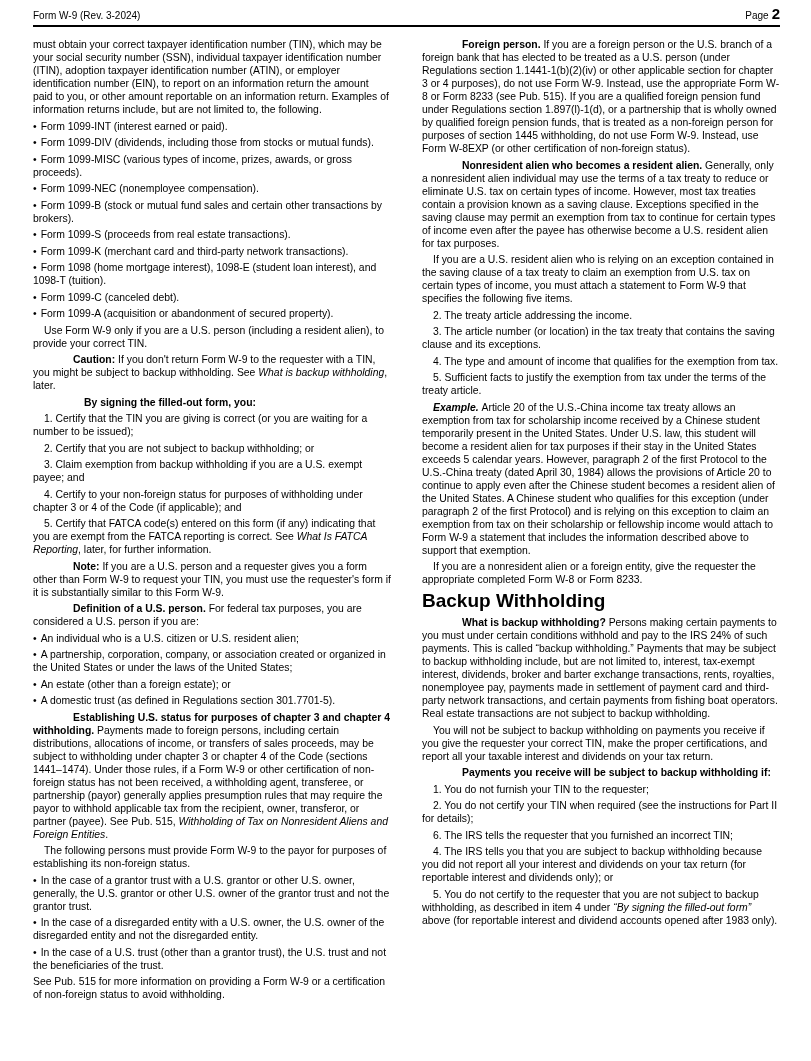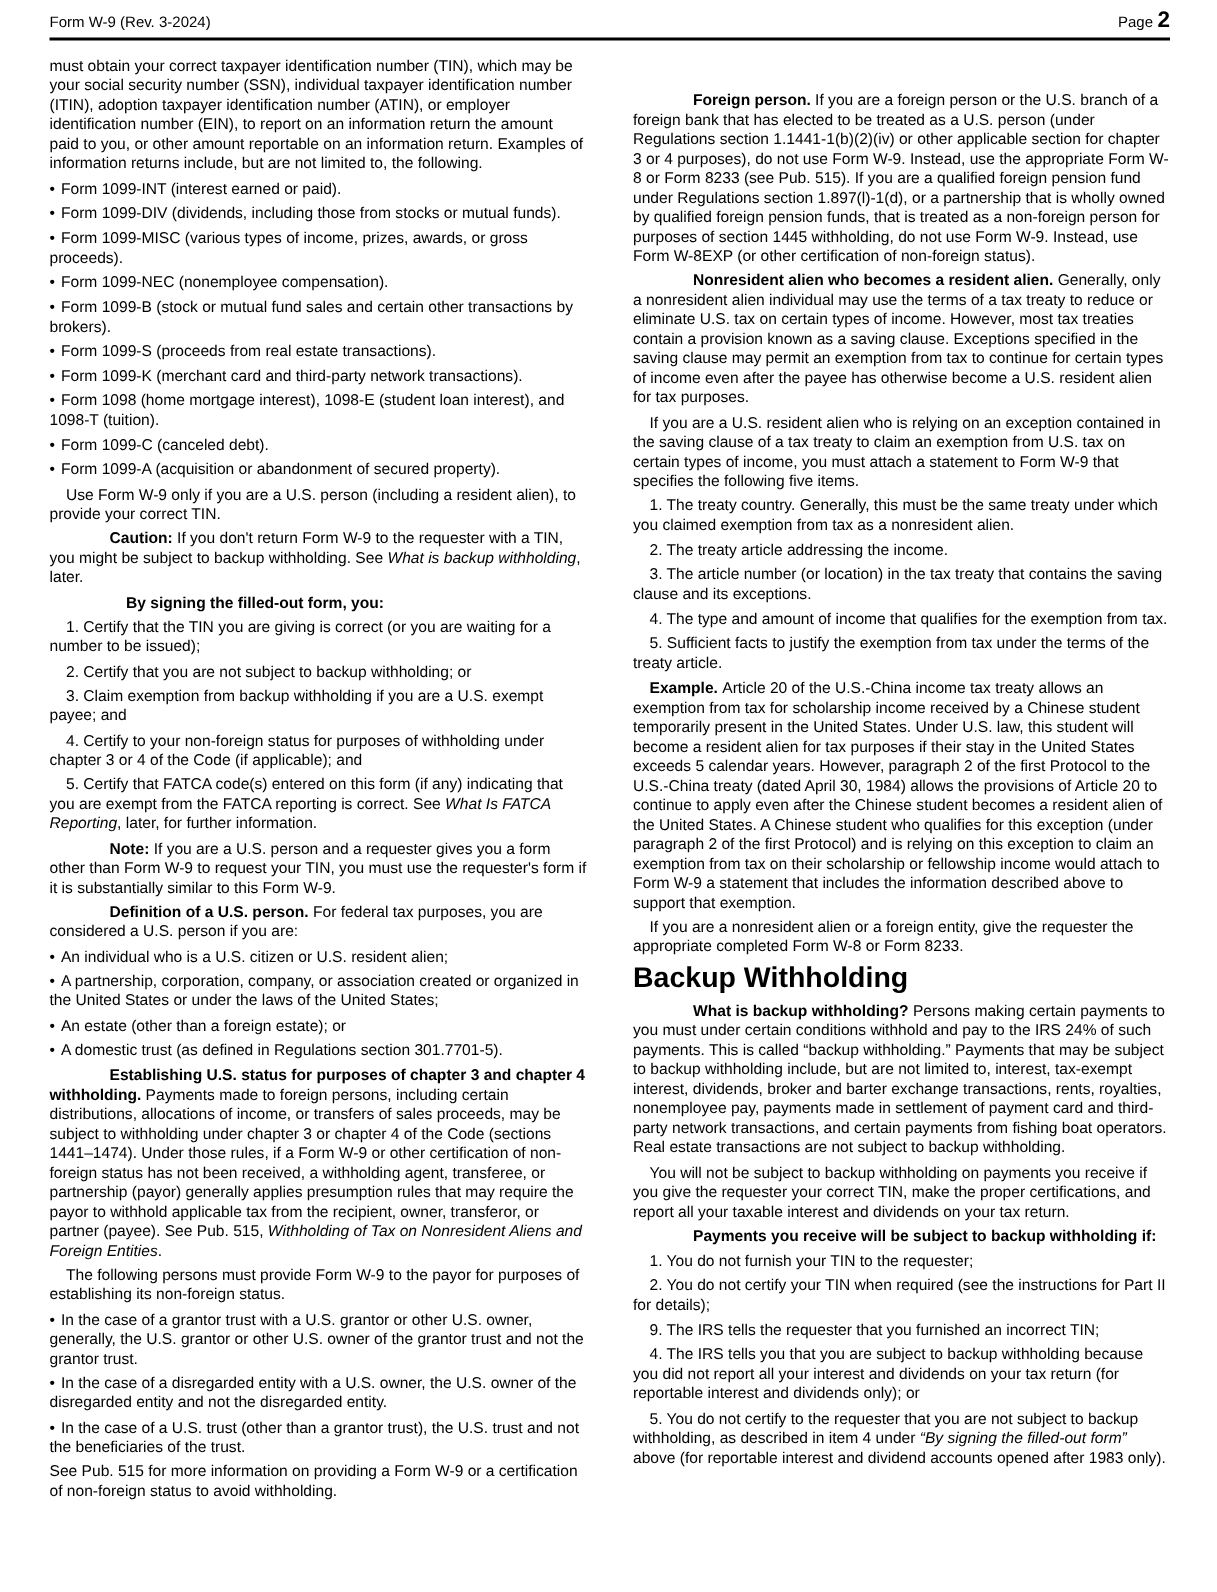--- a/index.html
+++ b/index.html
@@ -26,34 +26,34 @@
   .page-num .num {
     font-weight: bold;
     font-size: 15px;
     margin-left: 3px;
   }
   .rule {
     border-bottom: 2px solid #000;
     margin-top: 3px;
     margin-bottom: 11px;
   }
-  .columns { display: flex; gap: 31px; align-items: center; }
+  .columns { display: flex; gap: 31px; }
   .col { flex: 1; min-width: 0; }
   .blk { margin-bottom: 3.5px; }
   .pi { text-indent: 11px; }
   .bullet::before { content: "•"; margin-right: 4px; }
   .h1 {
     font-size: 19px;
     line-height: 20px;
     font-weight: bold;
     margin: 5px 0 5px 0;
   }
   .s-b { font-weight: bold; padding-left: 40px; }
   .s-i { font-style: italic; }
-  .s-bi { font-weight: bold; }
+  .s-bi { font-weight: bold; font-style: italic; }
 </style>
 </head>
 <body>
 
 <div class="page">
   <div class="header">
     <span class="form-id">Form W-9 (Rev. 3-2024)</span>
     <span class="page-num">
       <span>Page</span><span class="num">2</span>
     </span>
@@ -90,31 +90,30 @@
         <div class="blk pi"><span>The following persons must provide Form W-9 to the payor for purposes of establishing its non-foreign status.</span></div>
         <div class="blk bullet"><span>In the case of a grantor trust with a U.S. grantor or other U.S. owner, generally, the U.S. grantor or other U.S. owner of the grantor trust and not the grantor trust.</span></div>
         <div class="blk bullet"><span>In the case of a disregarded entity with a U.S. owner, the U.S. owner of the disregarded entity and not the disregarded entity.</span></div>
         <div class="blk bullet"><span>In the case of a U.S. trust (other than a grantor trust), the U.S. trust and not the beneficiaries of the trust.</span></div>
         <div class="blk p"><span>See Pub. 515 for more information on providing a Form W-9 or a certification of non-foreign status to avoid withholding.</span></div>
       </div>
     <div class="col">
         <div class="blk p"><span class="s-b">Foreign person. </span><span>If you are a foreign person or the U.S. branch of a foreign bank that has elected to be treated as a U.S. person (under Regulations section 1.1441-1(b)(2)(iv) or other applicable section for chapter 3 or 4 purposes), do not use Form W-9. Instead, use the appropriate Form W-8 or Form 8233 (see Pub. 515). If you are a qualified foreign pension fund under Regulations section 1.897(l)-1(d), or a partnership that is wholly owned by qualified foreign pension funds, that is treated as a non-foreign person for purposes of section 1445 withholding, do not use Form W-9. Instead, use Form W-8EXP (or other certification of non-foreign status).</span></div>
         <div class="blk p"><span class="s-b">Nonresident alien who becomes a resident alien. </span><span>Generally, only a nonresident alien individual may use the terms of a tax treaty to reduce or eliminate U.S. tax on certain types of income. However, most tax treaties contain a provision known as a saving clause. Exceptions specified in the saving clause may permit an exemption from tax to continue for certain types of income even after the payee has otherwise become a U.S. resident alien for tax purposes.</span></div>
         <div class="blk pi"><span>If you are a U.S. resident alien who is relying on an exception contained in the saving clause of a tax treaty to claim an exemption from U.S. tax on certain types of income, you must attach a statement to Form W-9 that specifies the following five items.</span></div>
-        <div class="blk pi"><span>1. The treaty country. Generally, this must be the same treaty under which you claimed exemption from tax as a nonresident alien.</span></div>
         <div class="blk pi"><span>2. The treaty article addressing the income.</span></div>
         <div class="blk pi"><span>3. The article number (or location) in the tax treaty that contains the saving clause and its exceptions.</span></div>
         <div class="blk pi"><span>4. The type and amount of income that qualifies for the exemption from tax.</span></div>
         <div class="blk pi"><span>5. Sufficient facts to justify the exemption from tax under the terms of the treaty article.</span></div>
         <div class="blk pi"><span class="s-bi">Example. </span><span>Article 20 of the U.S.-China income tax treaty allows an exemption from tax for scholarship income received by a Chinese student temporarily present in the United States. Under U.S. law, this student will become a resident alien for tax purposes if their stay in the United States exceeds 5 calendar years. However, paragraph 2 of the first Protocol to the U.S.-China treaty (dated April 30, 1984) allows the provisions of Article 20 to continue to apply even after the Chinese student becomes a resident alien of the United States. A Chinese student who qualifies for this exception (under paragraph 2 of the first Protocol) and is relying on this exception to claim an exemption from tax on their scholarship or fellowship income would attach to Form W-9 a statement that includes the information described above to support that exemption.</span></div>
         <div class="blk pi"><span>If you are a nonresident alien or a foreign entity, give the requester the appropriate completed Form W-8 or Form 8233.</span></div>
         <div class="blk h1"><span>Backup Withholding</span></div>
         <div class="blk p"><span class="s-b">What is backup withholding? </span><span>Persons making certain payments to you must under certain conditions withhold and pay to the IRS 24% of such payments. This is called “backup withholding.” Payments that may be subject to backup withholding include, but are not limited to, interest, tax-exempt interest, dividends, broker and barter exchange transactions, rents, royalties, nonemployee pay, payments made in settlement of payment card and third-party network transactions, and certain payments from fishing boat operators. Real estate transactions are not subject to backup withholding.</span></div>
         <div class="blk pi"><span>You will not be subject to backup withholding on payments you receive if you give the requester your correct TIN, make the proper certifications, and report all your taxable interest and dividends on your tax return.</span></div>
         <div class="blk p"><span class="s-b">Payments you receive will be subject to backup withholding if:</span></div>
         <div class="blk pi"><span>1. You do not furnish your TIN to the requester;</span></div>
         <div class="blk pi"><span>2. You do not certify your TIN when required (see the instructions for Part II for details);</span></div>
-        <div class="blk pi"><span>9. The IRS tells the requester that you furnished an incorrect TIN;</span></div>
+        <div class="blk pi"><span>6. The IRS tells the requester that you furnished an incorrect TIN;</span></div>
         <div class="blk pi"><span>4. The IRS tells you that you are subject to backup withholding because you did not report all your interest and dividends on your tax return (for reportable interest and dividends only); or</span></div>
         <div class="blk pi"><span>5. You do not certify to the requester that you are not subject to backup withholding, as described in item 4 under </span><span class="s-i">“By signing the filled-out form”</span><span> above (for reportable interest and dividend accounts opened after 1983 only).</span></div>
       </div>
   </div>
 </div>
 
 </body></html>

